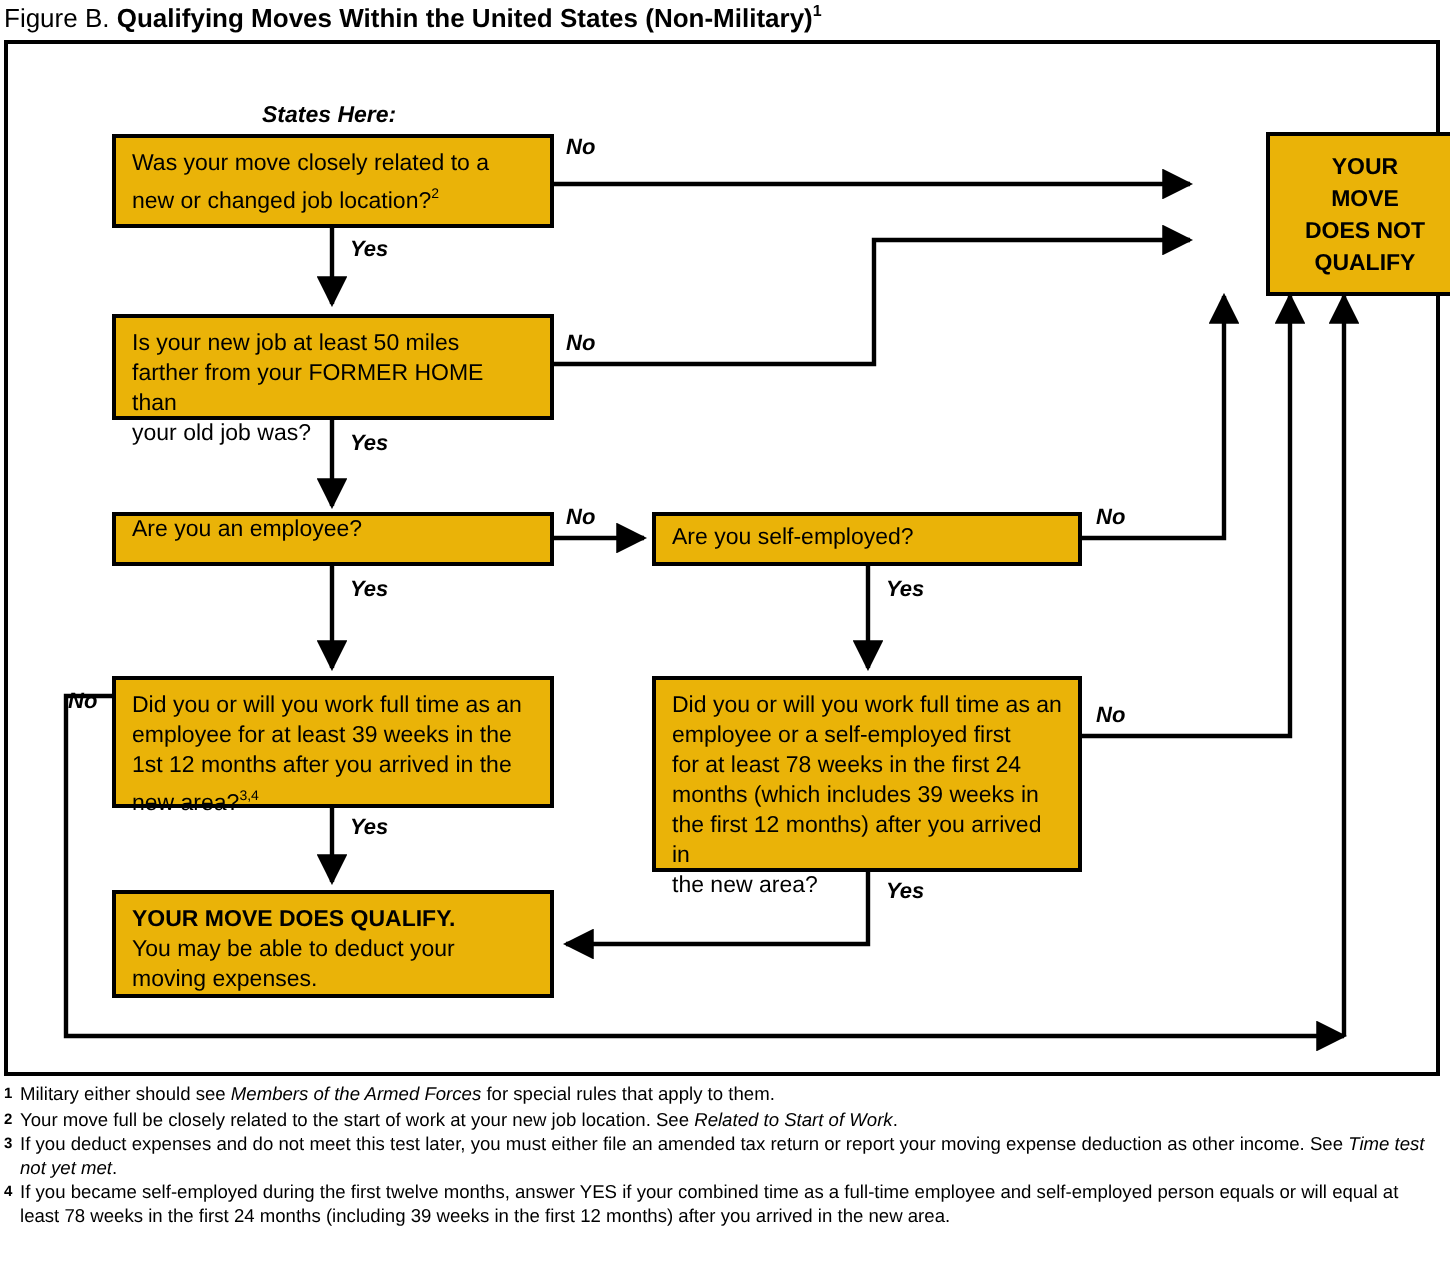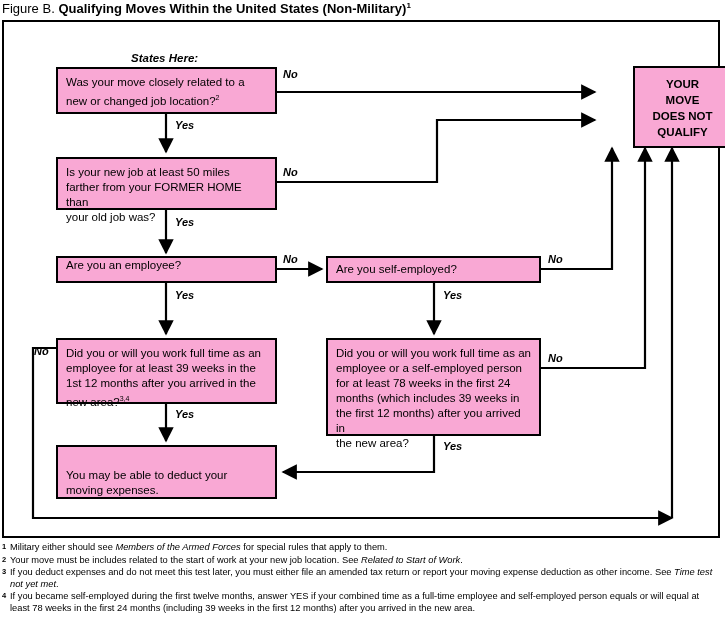--- a/index.html
+++ b/index.html
@@ -8,21 +8,21 @@
 
   .fig-title{position:absolute;left:2px;top:1px;font-size:13px;white-space:nowrap;}
   .fig-title .lead{font-weight:normal;}
   .fig-title .bold{font-weight:bold;}
   .fig-title sup{font-size:8px;vertical-align:super;font-weight:bold;}
 
   .frame{position:absolute;left:2px;top:20px;width:718px;height:518px;border:2px solid #000;box-sizing:border-box;background:#fff;}
 
   svg.flow{position:absolute;left:0;top:0;width:725px;height:545px;overflow:visible;}
 
-  .node{position:absolute;border:2px solid #000;background:#f9a8d4;box-sizing:border-box;}
+  .node{position:absolute;border:2px solid #000;background:#eab308;box-sizing:border-box;}
   .node .txt{font-size:11.5px;line-height:15px;padding:6px 8px;}
   .node .txt sup{font-size:7px;vertical-align:super;}
   .node.center .txt{text-align:center;font-weight:bold;font-size:11.5px;line-height:16px;padding:8px 4px;}
   .node .b{font-weight:bold;}
 
   .lbl{position:absolute;font-size:11px;font-style:italic;font-weight:bold;white-space:nowrap;}
   .start-lbl{position:absolute;font-size:11.5px;font-style:italic;font-weight:bold;}
 
   .notes{position:absolute;left:2px;top:542px;width:719px;font-size:9.3px;line-height:11.6px;}
   .note{position:relative;padding-left:8px;margin-bottom:1px;}
@@ -120,45 +120,45 @@
       <span>Did you or will you work full time as an</span><br>
       <span>employee for at least 39 weeks in the</span><br>
       <span>1st 12 months after you arrived in the</span><br>
       <span>new area?</span><sup>3,4</sup>
     </div>
   </div>
 
   <div class="node" style="left:326px;top:338px;width:215px;height:98px;">
     <div class="txt">
       <span>Did you or will you work full time as an</span><br>
-      <span>employee or a self-employed person</span><br>
+      <span>employee or a self-employed first</span><br>
       <span>for at least 78 weeks in the first 24</span><br>
       <span>months (which includes 39 weeks in</span><br>
       <span>the first 12 months) after you arrived in</span><br>
       <span>the new area?</span>
     </div>
   </div>
 
   <div class="node center" style="left:633px;top:66px;width:99px;height:82px;">
     <div class="txt">
       <span>YOUR</span><br>
       <span>MOVE</span><br>
       <span>DOES NOT</span><br>
       <span>QUALIFY</span>
     </div>
   </div>
 
   <div class="node" style="left:56px;top:445px;width:221px;height:54px;">
     <div class="txt">
-      <br>
+      <span class="b">YOUR MOVE DOES QUALIFY.</span><br>
       <span>You may be able to deduct your</span><br>
       <span>moving expenses.</span>
     </div>
   </div>
 
   <div class="notes" id="notes">
       <div class="note"><span class="mk">1</span><span>Military either should see </span><i>Members of the Armed Forces</i><span> for special rules that apply to them.</span></div>
-      <div class="note"><span class="mk">2</span><span>Your move must be includes related to the start of work at your new job location. See </span><i>Related to Start of Work</i><span>.</span></div>
+      <div class="note"><span class="mk">2</span><span>Your move full be closely related to the start of work at your new job location. See </span><i>Related to Start of Work</i><span>.</span></div>
       <div class="note"><span class="mk">3</span><span>If you deduct expenses and do not meet this test later, you must either file an amended tax return or report your moving expense deduction as other income. See </span><i>Time test not yet met</i><span>.</span></div>
       <div class="note"><span class="mk">4</span><span>If you became self-employed during the first twelve months, answer YES if your combined time as a full-time employee and self-employed person equals or will equal at least 78 weeks in the first 24 months (including 39 weeks in the first 12 months) after you arrived in the new area.</span></div>
     </div>
 
 </div>
 
 </body></html>

